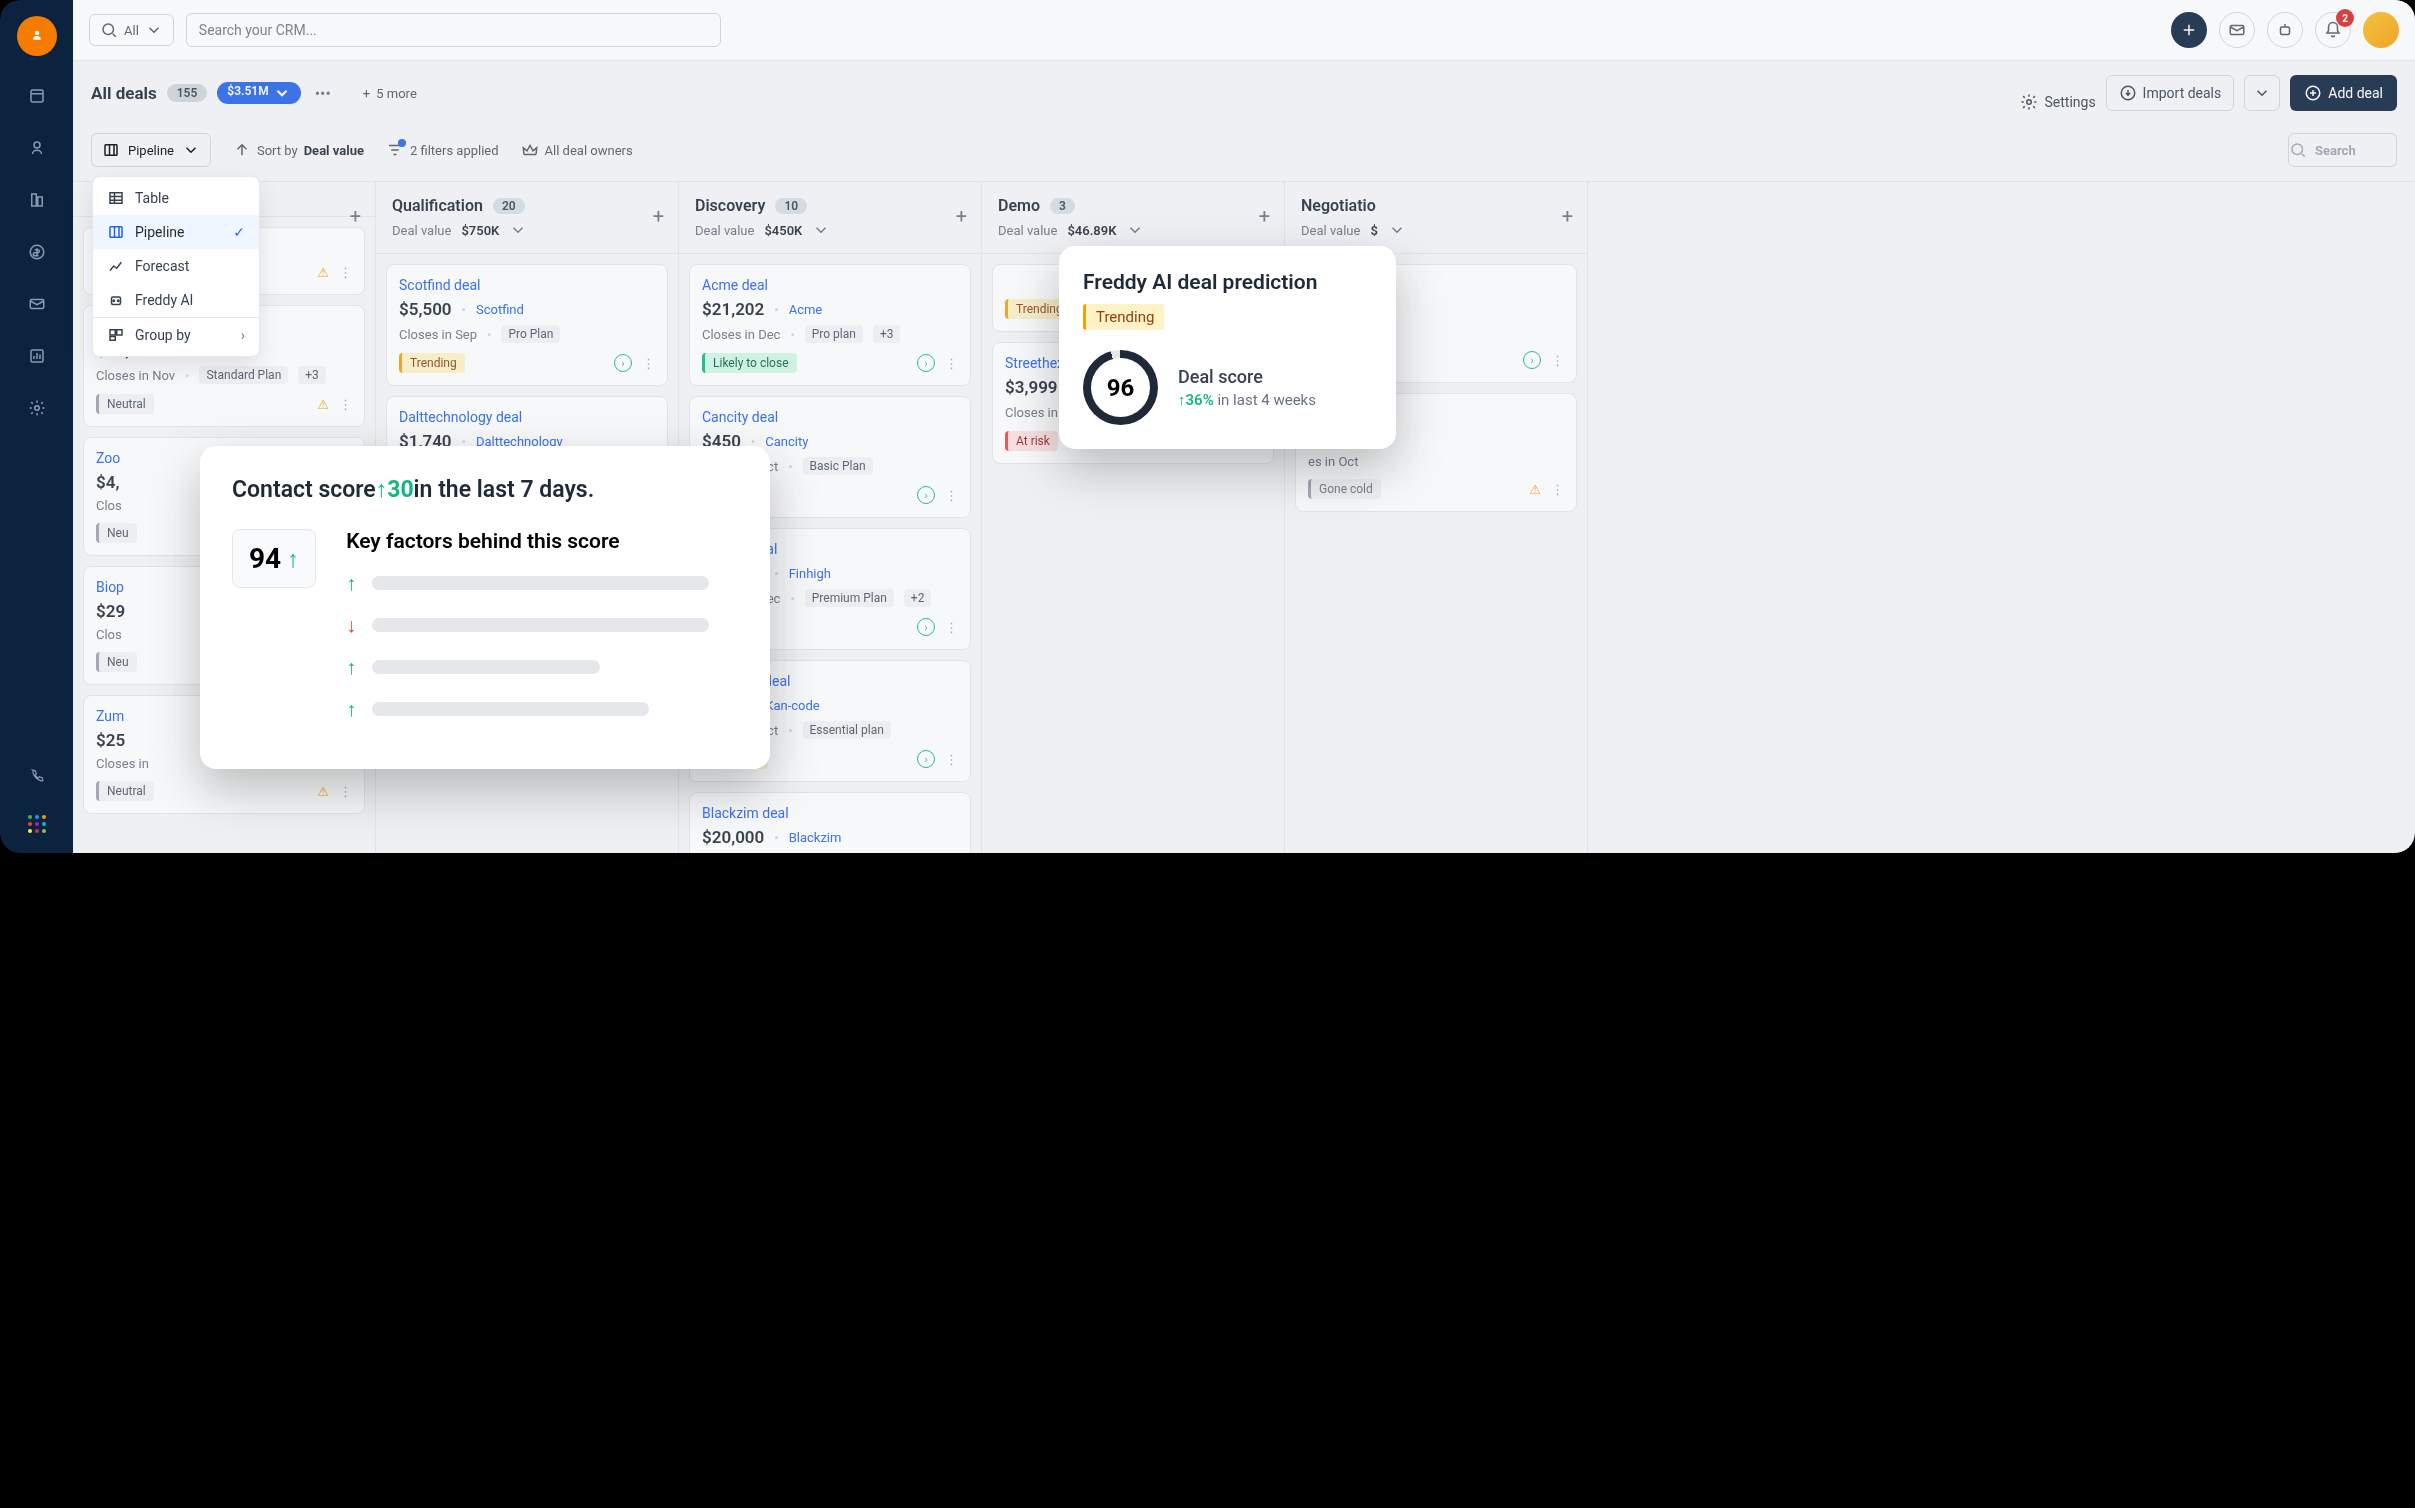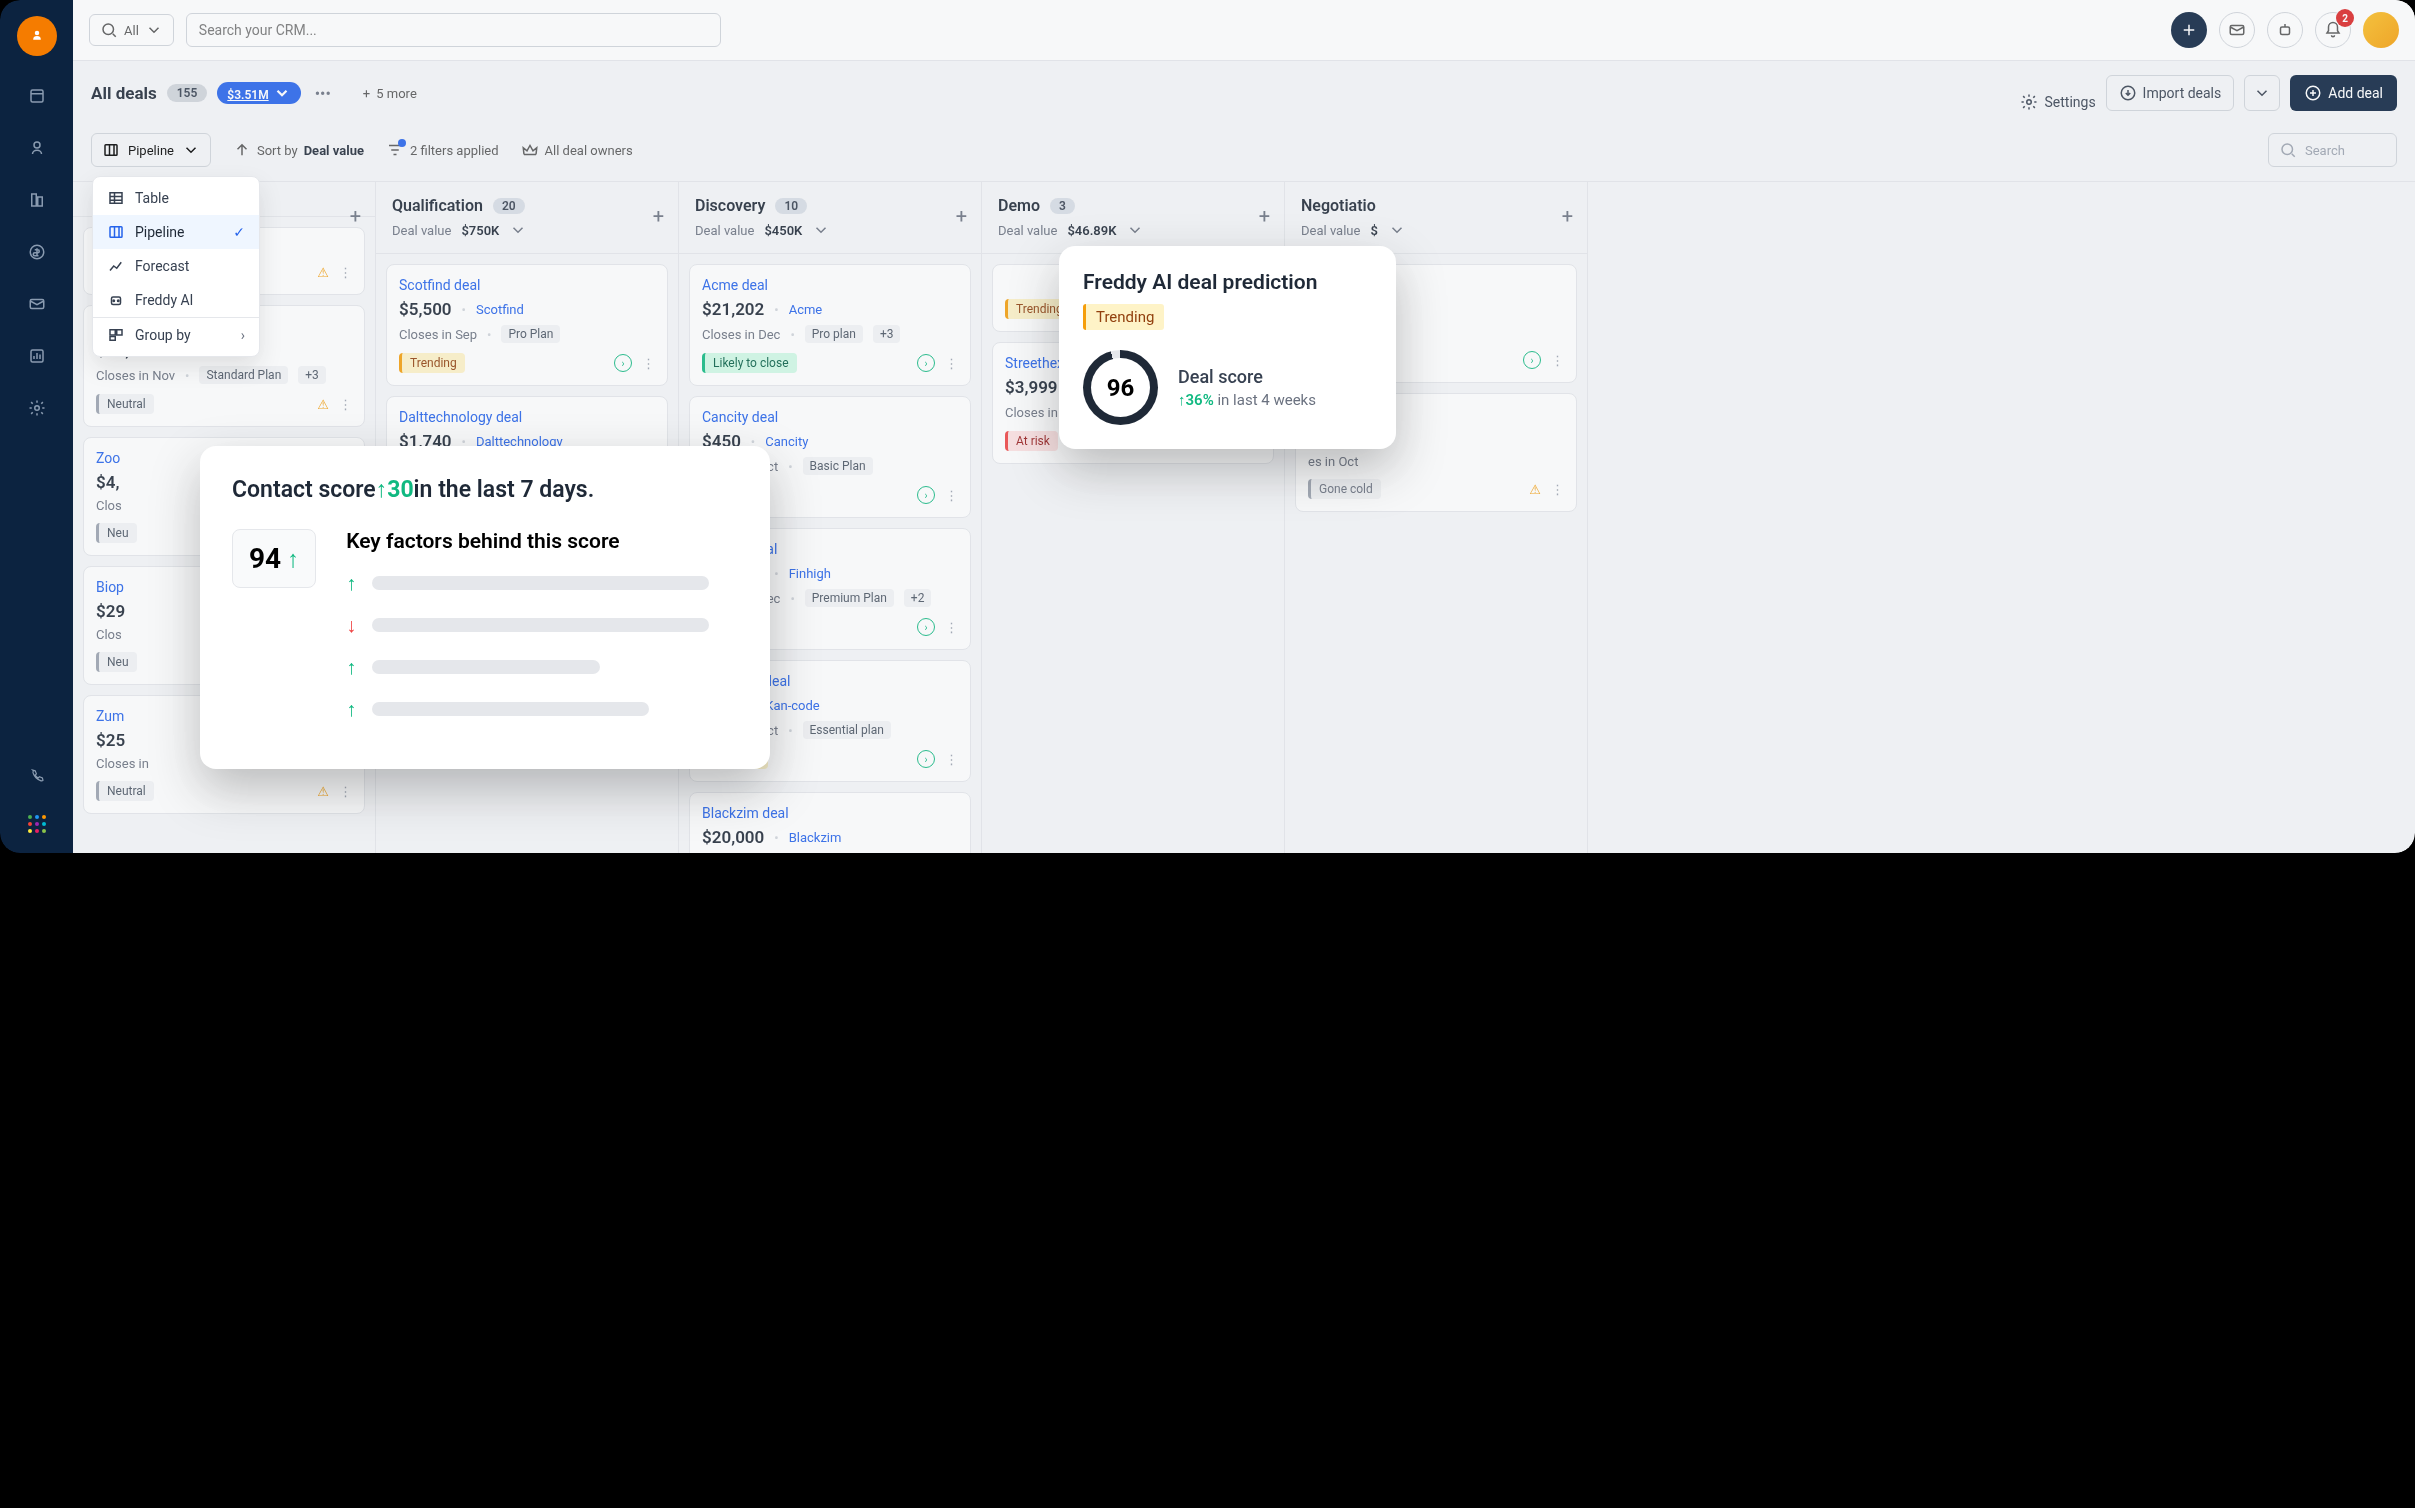--- a/index.html
+++ b/index.html
@@ -26,34 +26,34 @@
 .search-input { flex: 0 0 535px; border: 1px solid #d1d5db; border-radius: 6px; padding: 8px 12px; font-size: 14px; color: #999; }
 .topbar-right { margin-left: auto; display: flex; align-items: center; gap: 12px; }
 .icon-btn { width: 36px; height: 36px; border-radius: 50%; border: 1px solid #d1d5db; display: flex; align-items: center; justify-content: center; cursor: pointer; color: #555; position: relative; background: #fff; }
 .icon-btn.dark { background: #0c2340; color: #fff; border: none; }
 .badge-red { position: absolute; top: -4px; right: -4px; background: #dc2626; color: #fff; font-size: 10px; font-weight: 700; border-radius: 50%; width: 18px; height: 18px; display: flex; align-items: center; justify-content: center; }
 .avatar { width: 36px; height: 36px; border-radius: 50%; background: linear-gradient(135deg, #fbbf24, #f59e0b); }
 .header-row { display: flex; align-items: center; padding: 14px 18px; gap: 10px; }
 .page-title { font-size: 17px; font-weight: 700; color: #1f2937; }
 .pill { border-radius: 12px; padding: 2px 10px; font-size: 12px; font-weight: 600; }
 .pill.gray { background: #d1d5db; color: #374151; }
-.pill.blue { background: #2563eb; color: #fff; display: flex; align-items: flex-end; gap: 4px; text-decoration: underline; }
+.pill.blue { background: #2563eb; color: #fff; display: flex; align-items: flex-start; gap: 4px; }
 .dots-btn { color: #6b7280; cursor: pointer; padding: 4px; }
 .more-link { color: #555; font-size: 13px; margin-left: 18px; display: flex; align-items: center; gap: 6px; cursor: pointer; }
 .header-right { margin-left: auto; display: flex; align-items: flex-end; gap: 10px; }
 .text-btn { display: flex; align-items: center; gap: 6px; color: #374151; font-size: 14px; cursor: pointer; }
 .outline-btn { border: 1px solid #d1d5db; border-radius: 6px; padding: 8px 12px; font-size: 14px; color: #374151; display: flex; align-items: center; gap: 6px; cursor: pointer; }
 .primary-btn { background: #0c2340; color: #fff; border-radius: 6px; padding: 9px 14px; font-size: 14px; display: flex; align-items: center; gap: 6px; cursor: pointer; }
 .filter-row { display: flex; align-items: center; padding: 8px 18px 14px; gap: 22px; }
 .view-select { border: 1px solid #d1d5db; border-radius: 6px; padding: 7px 10px; font-size: 13px; display: flex; align-items: center; gap: 8px; cursor: pointer; position: relative; }
 .sort-label { font-size: 13px; color: #555; display: flex; align-items: center; gap: 6px; }
 .sort-label strong { color: #1f2937; }
 .filter-label { font-size: 13px; color: #555; display: flex; align-items: center; gap: 6px; position: relative; }
 .filter-dot { position: absolute; top: -2px; left: 12px; width: 8px; height: 8px; background: #2563eb; border-radius: 50%; }
-.search-right { margin-left: auto; border: 1px solid #d1d5db; border-radius: 6px; padding: 7px 10px; font-size: 13px; color: #9ca3af; display: flex; align-items: center; gap: 8px; width: 129px; }
+.search-right { margin-left: auto; border: 1px solid #d1d5db; border-radius: 6px; padding: 7px 0; font-size: 13px; color: #9ca3af; display: flex; align-items: center; gap: 8px; width: 109px; font-weight: bold; }
 .dropdown { position: absolute; top: 42px; left: 0; background: #fff; border: 1px solid #e5e7eb; border-radius: 8px; box-shadow: 0 10px 25px rgba(0,0,0,0.1); width: 168px; z-index: 50; padding: 4px 0; }
 .dd-item { padding: 8px 14px; font-size: 14px; color: #374151; display: flex; align-items: center; gap: 10px; cursor: pointer; }
 .dd-item.active { background: #eff6ff; color: #1f2937; }
 .dd-item .check { margin-left: auto; color: #2563eb; }
 .dd-item .chev { margin-left: auto; color: #6b7280; }
 .board { display: flex; flex: 1; overflow-x: auto; border-top: 1px solid #e5e7eb; }
 .column { flex: 0 0 303px; border-right: 1px solid #e5e7eb; display: flex; flex-direction: column; }
 .col-header { padding: 14px 16px; background: #f5f6f8; border-bottom: 1px solid #e5e7eb; position: relative; }
 .col-title-row { display: flex; align-items: center; gap: 10px; }
 .col-title { font-size: 16px; font-weight: 600; color: #1f2937; }

